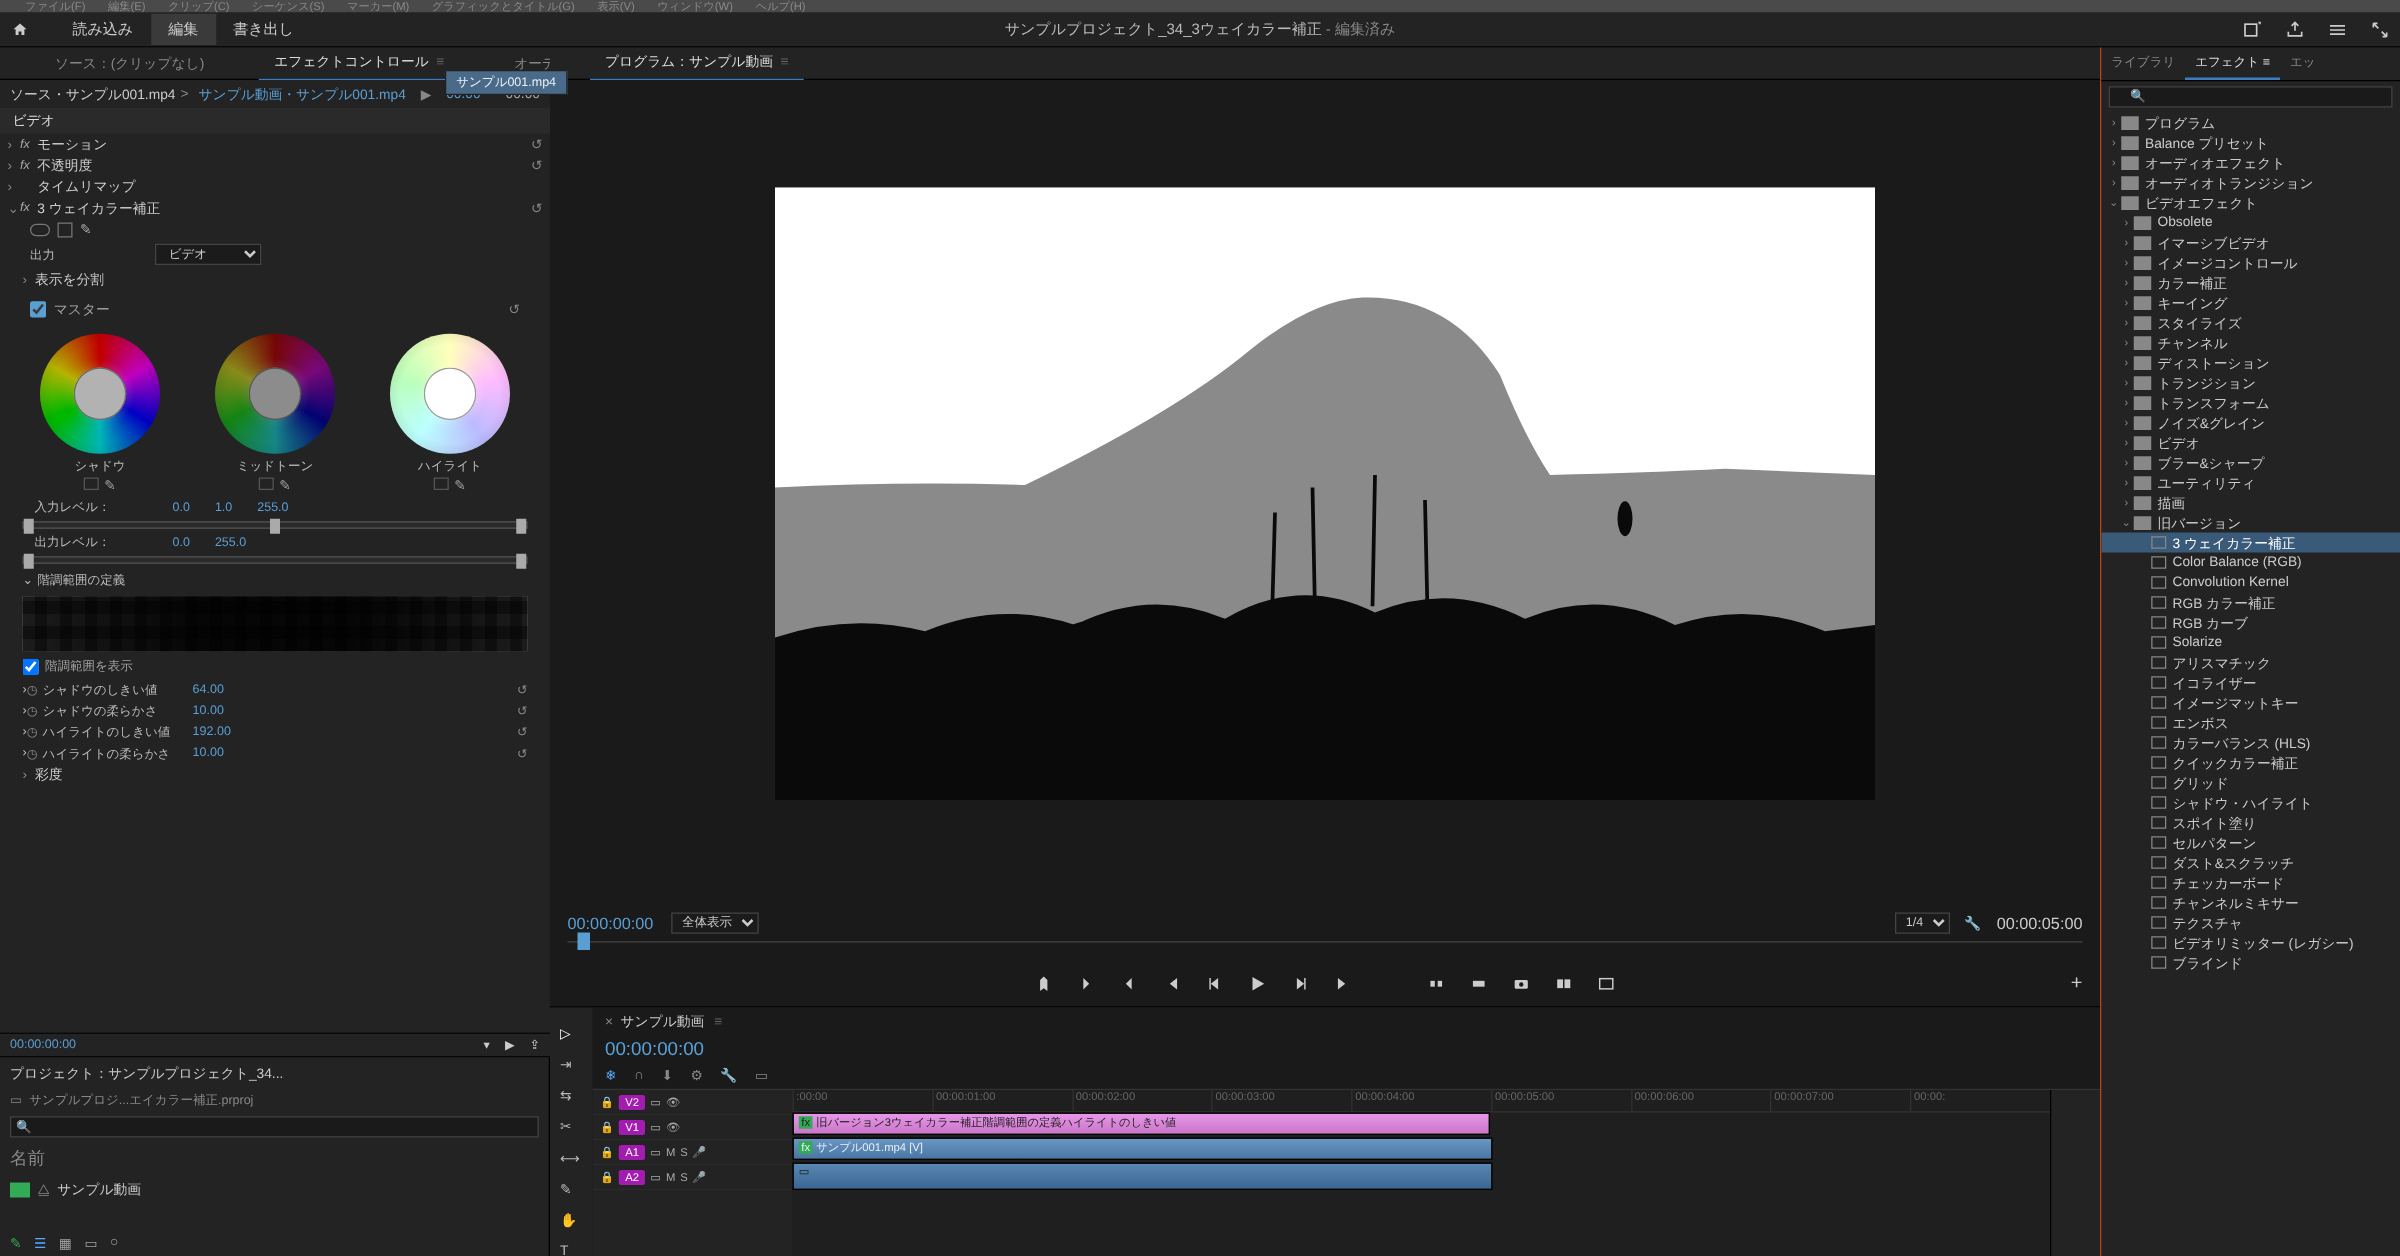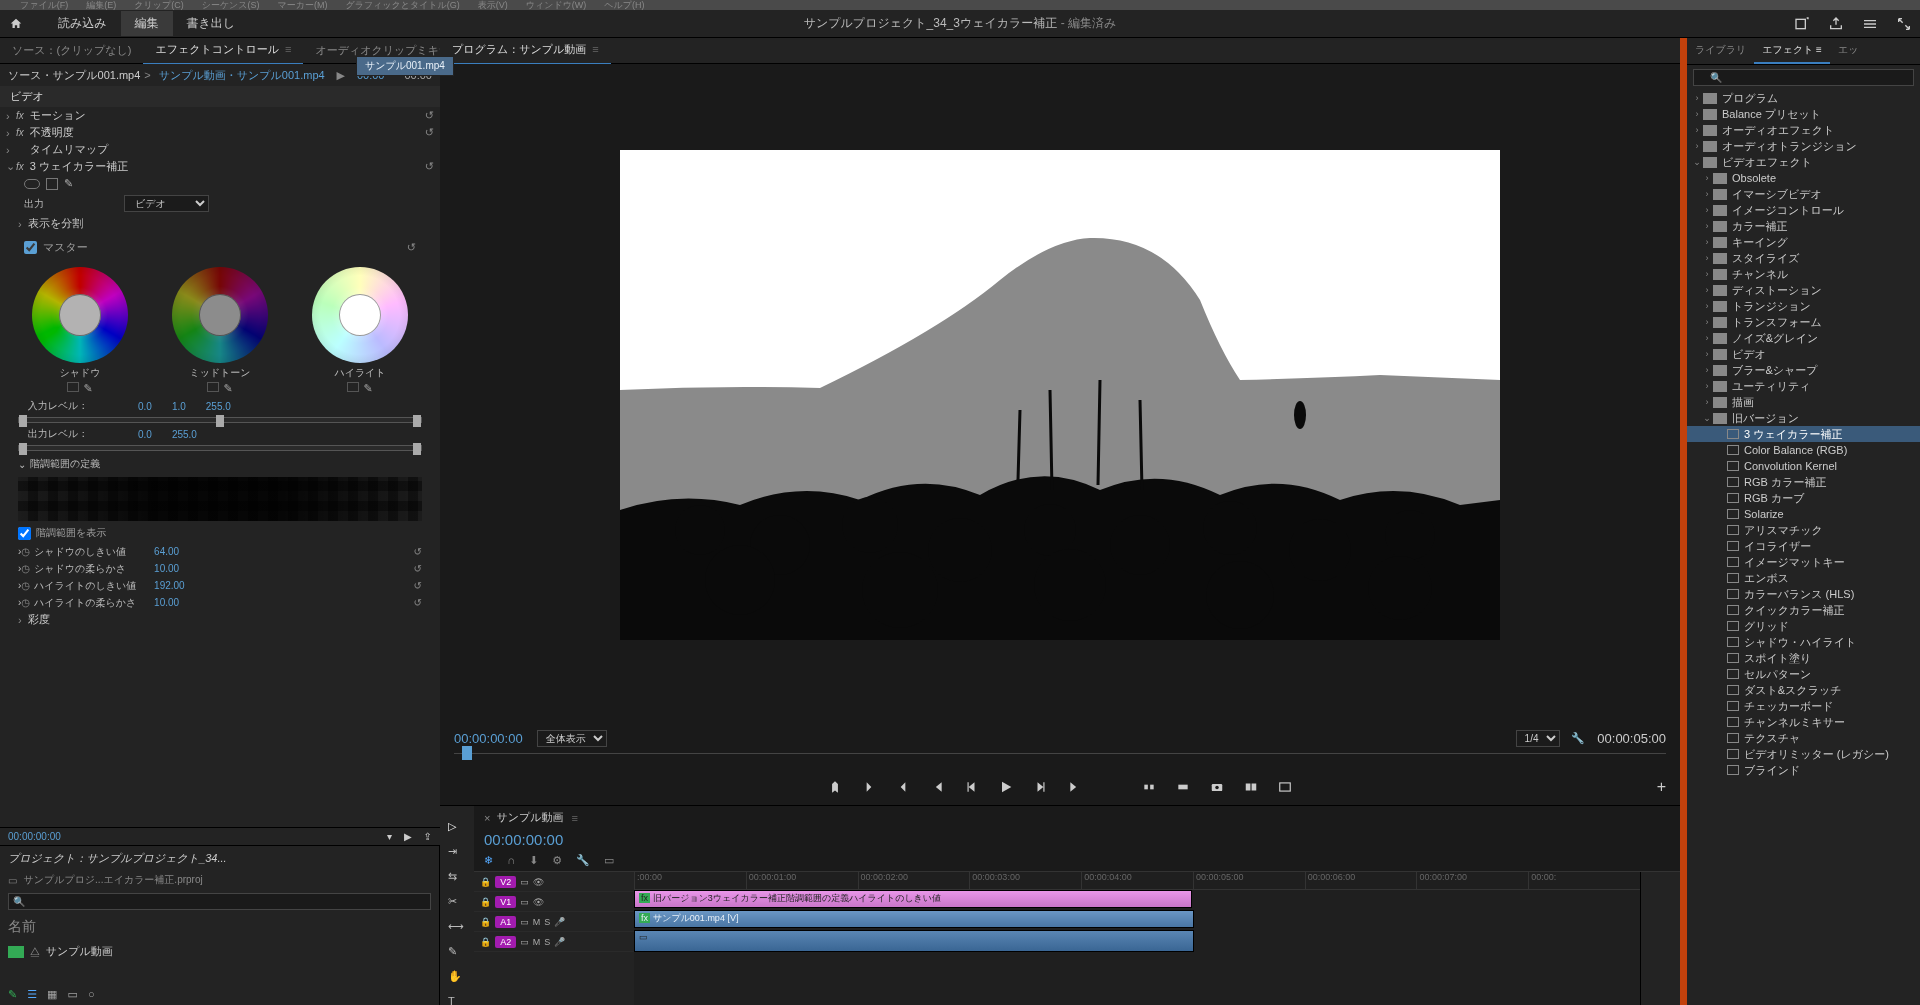--- a/index.html
+++ b/index.html
@@ -10,24 +10,24 @@
 .menu-item { color: #ccc; padding: 4px 14px; font-size: 12px; cursor: pointer; }
 .menu-item.active { background: #3a3a3a; }
 .project-title { position: absolute; left: 50%; transform: translateX(-50%); color: #bbb; font-size: 12px; }
 .project-title .unsaved { color: #888; }
 .menubar-right { margin-left: auto; display: flex; gap: 18px; align-items: center; }
 .menubar-right svg { cursor: pointer; }
 
 .main-layout { display: flex; height: calc(100% - 38px); }
 .left-col { width: 440px; display: flex; flex-direction: column; }
 .mid-col { flex: 1; display: flex; flex-direction: column; }
-.right-col { width: 240px; background: #232323; border-left: 7px solid #c2410c; display: flex; flex-direction: column; }
+.right-col { width: 240px; background: #232323; border-left: 1px solid #c2410c; display: flex; flex-direction: column; }
 
 .panel-tabs { height: 26px; background: #232323; display: flex; align-items: center; border-bottom: 1px solid #000; font-size: 11px; }
-.panel-tab { padding: 6px 12px; color: #888; cursor: pointer; white-space: nowrap; }
+.panel-tab { padding: 6px 12px; color: #888; cursor: pointer; white-space: nowrap; margin-left: 32px; }
 .panel-tab.active { color: #ddd; border-bottom: 2px solid #3a7ebf; }
 .panel-tab .menu-glyph { margin-left: 6px; color: #666; }
 
 .effect-head { height: 22px; display: flex; align-items: center; padding: 0 8px; font-size: 11px; background: #232323; }
 .effect-head .src { color: #ccc; }
 .effect-head .link { color: #5a9fd4; margin-left: 4px; }
 .effect-head .time { margin-left: auto; color: #5a9fd4; }
 .effect-head .time2 { margin-left: 20px; color: #aaa; }
 
 .effect-body { flex: 1; background: #232323; overflow-y: auto; position: relative; }
@@ -83,21 +83,21 @@
 .prog-tc select { background:#1b1b1b; color:#ccc; border:1px solid #444; font-size:10px; padding:1px 4px; }
 .prog-tc .right { margin-left:auto; display:flex; align-items:center; gap:12px; }
 .prog-timebar { height:18px; margin: 2px 14px; position:relative; border-top:1px solid #444; }
 .prog-timebar .ph { position:absolute; left:8px; top:-8px; width:10px; height:14px; background:#5a9fd4; }
 .transport { display:flex; justify-content:center; align-items:center; gap:20px; padding: 6px 0 10px; position:relative; }
 .transport svg { cursor:pointer; }
 .transport .plus { position:absolute; right:14px; color:#ccc; font-size:16px; cursor:pointer; }
 
 .timeline-area { height: 200px; display:flex; border-top:1px solid #000; }
 .project-panel { width: 250px; background:#232323; border-right:1px solid #000; display:flex; flex-direction:column; }
-.proj-head { padding: 5px 8px; font-size:11px; color:#ccc; white-space:nowrap; overflow:hidden; text-overflow:ellipsis;font-style:italic; }
+.proj-head { padding: 5px 8px; font-size:11px; color:#ccc; white-space:nowrap; overflow:hidden; text-overflow:ellipsis; }
 .proj-sub { padding: 2px 8px; font-size:10px; color:#888; display:flex; align-items:center; gap:6px; }
 .proj-search { margin: 4px 8px; }
 .proj-search input { width:100%; background:#1a1a1a; border:1px solid #444; color:#ccc; font-size:10px; padding:2px 4px; }
 .proj-cols { padding: 4px 8px; font-size:14px; color:#888; }
 .proj-item { display:flex; align-items:center; gap:6px; padding: 4px 8px; font-size:11px; color:#ccc; }
 .proj-swatch { width:16px; height:12px; background:#3a5; }
 .proj-footer { margin-top:auto; padding: 4px 8px; display:flex; gap:10px; }
 
 .tl-tools { width:34px; background:#232323; display:flex; flex-direction:column; align-items:center; gap:12px; padding-top:14px; }
 .tl-tools .tool { width:18px; height:18px; cursor:pointer; color:#bbb; }

